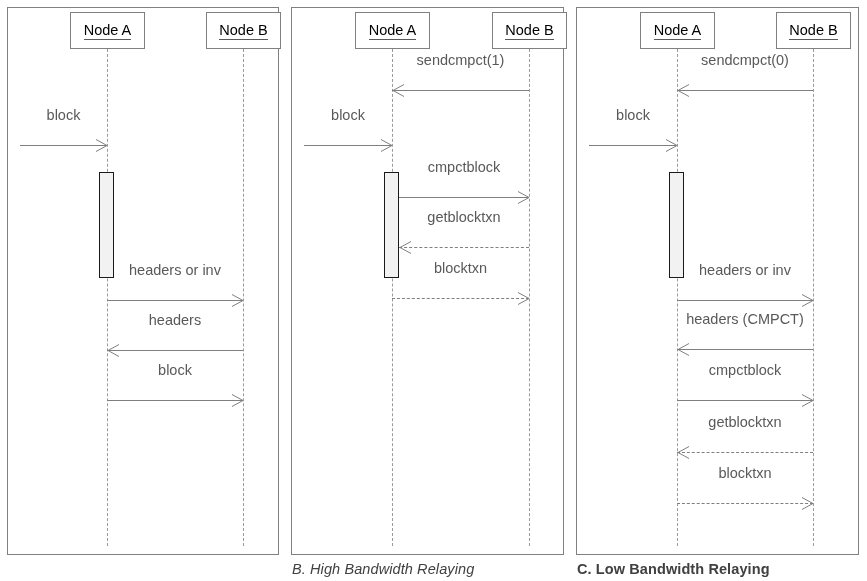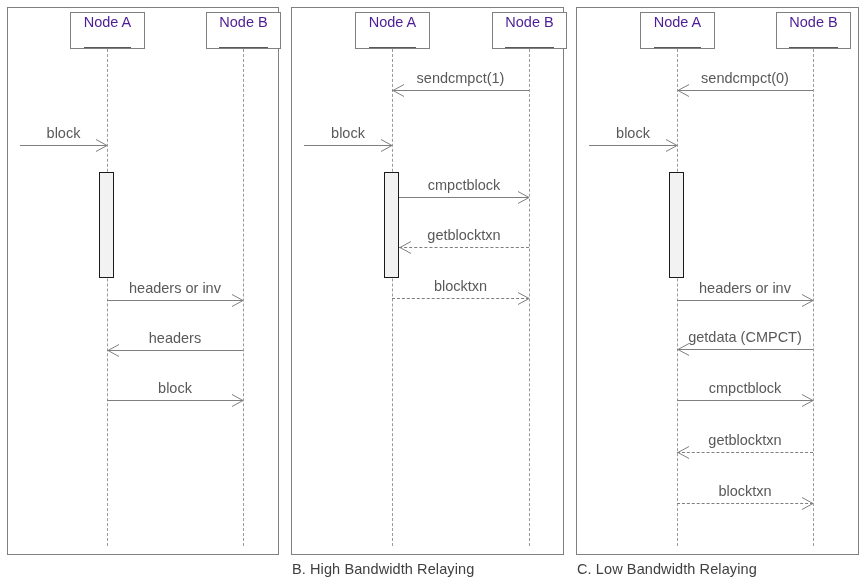--- a/index.html
+++ b/index.html
@@ -8,41 +8,41 @@
        color:#595959;overflow:hidden;}
   .stage{position:absolute;left:0;top:0;width:867px;height:581px;}
 
   .panel{position:absolute;border:1px solid #808080;box-sizing:border-box;background:#fff;}
   .panel-a{left:7px;top:7px;width:272px;height:548px;}
   .panel-b{left:291px;top:7px;width:273px;height:548px;}
   .panel-c{left:576px;top:7px;width:283px;height:548px;}
 
   .caption{position:absolute;font-size:14.5px;color:#404040;white-space:nowrap;letter-spacing:.1px;}
   .cap-a{left:8px;top:561px;}
-  .cap-b{left:292px;top:561px;}
-  .cap-c{left:577px;top:561px;}
+  .cap-b{left:292px;top:561px;font-style:italic;}
+  .cap-c{left:577px;top:561px;font-weight:bold;}
 
   
   .nodebox{position:absolute;border:1px solid #808080;background:#fff;
            box-sizing:border-box;height:37px;width:75px;
            display:flex;align-items:center;justify-content:center;}
-  .nodebox span{font-size:14.5px;color:#4c1d95;border-bottom:1px solid #595959;
-                line-height:17px;padding-bottom:16px;}
+  .nodebox span{font-size:14.5px;color:#000000;border-bottom:1px solid #595959;
+                line-height:17px;padding-bottom:0px;}
 
   .lifeline{position:absolute;width:0;border-left:1px dashed #9a9a9a;}
 
   .activation{position:absolute;width:15px;background:#f2f2f2;border:1px solid #1a1a1a;
               box-sizing:border-box;}
 
   
   .msg{position:absolute;height:1px;}
   .msg .line{position:absolute;left:0;top:0;width:100%;height:0;
              border-top:1px solid #7f7f7f;}
   .msg.dashed .line{border-top:1px dashed #7f7f7f;}
-  .msg .label{position:absolute;bottom:4px;width:100%;text-align:center;
+  .msg .label{position:absolute;bottom:22px;width:100%;text-align:center;
               font-size:14.5px;color:#595959;white-space:nowrap;line-height:17px;margin-top:24px;}
   .msg .head{position:absolute;top:-6px;width:12px;height:12px;}
   .msg .head svg{display:block;overflow:visible;}
 </style>
 </head>
 <body>
 
 <div class="stage">
 
   <div class="panel panel-a"></div>
@@ -189,21 +189,21 @@
         </div>
         <div class="label">headers or inv</div>
       </div>
       <div class="msg" style="left: 677px; top: 349px; width: 136px;">
         <div class="line"></div>
         <div class="head" style="left: 0px;">
           <svg width="13" height="13" viewBox="0 0 13 13">
             <path d="M 12 0.5 L 1 6.5 L 12 12.5" fill="none" stroke="#7f7f7f" stroke-width="1"></path>
           </svg>
         </div>
-        <div class="label">getdata (CMPCT)</div>
+        <div class="label">headers (CMPCT)</div>
       </div>
       <div class="msg" style="left: 677px; top: 400px; width: 136px;">
         <div class="line"></div>
         <div class="head" style="left: 124px;">
           <svg width="13" height="13" viewBox="0 0 13 13">
             <path d="M 1 0.5 L 12 6.5 L 1 12.5" fill="none" stroke="#7f7f7f" stroke-width="1"></path>
           </svg>
         </div>
         <div class="label">cmpctblock</div>
       </div>

